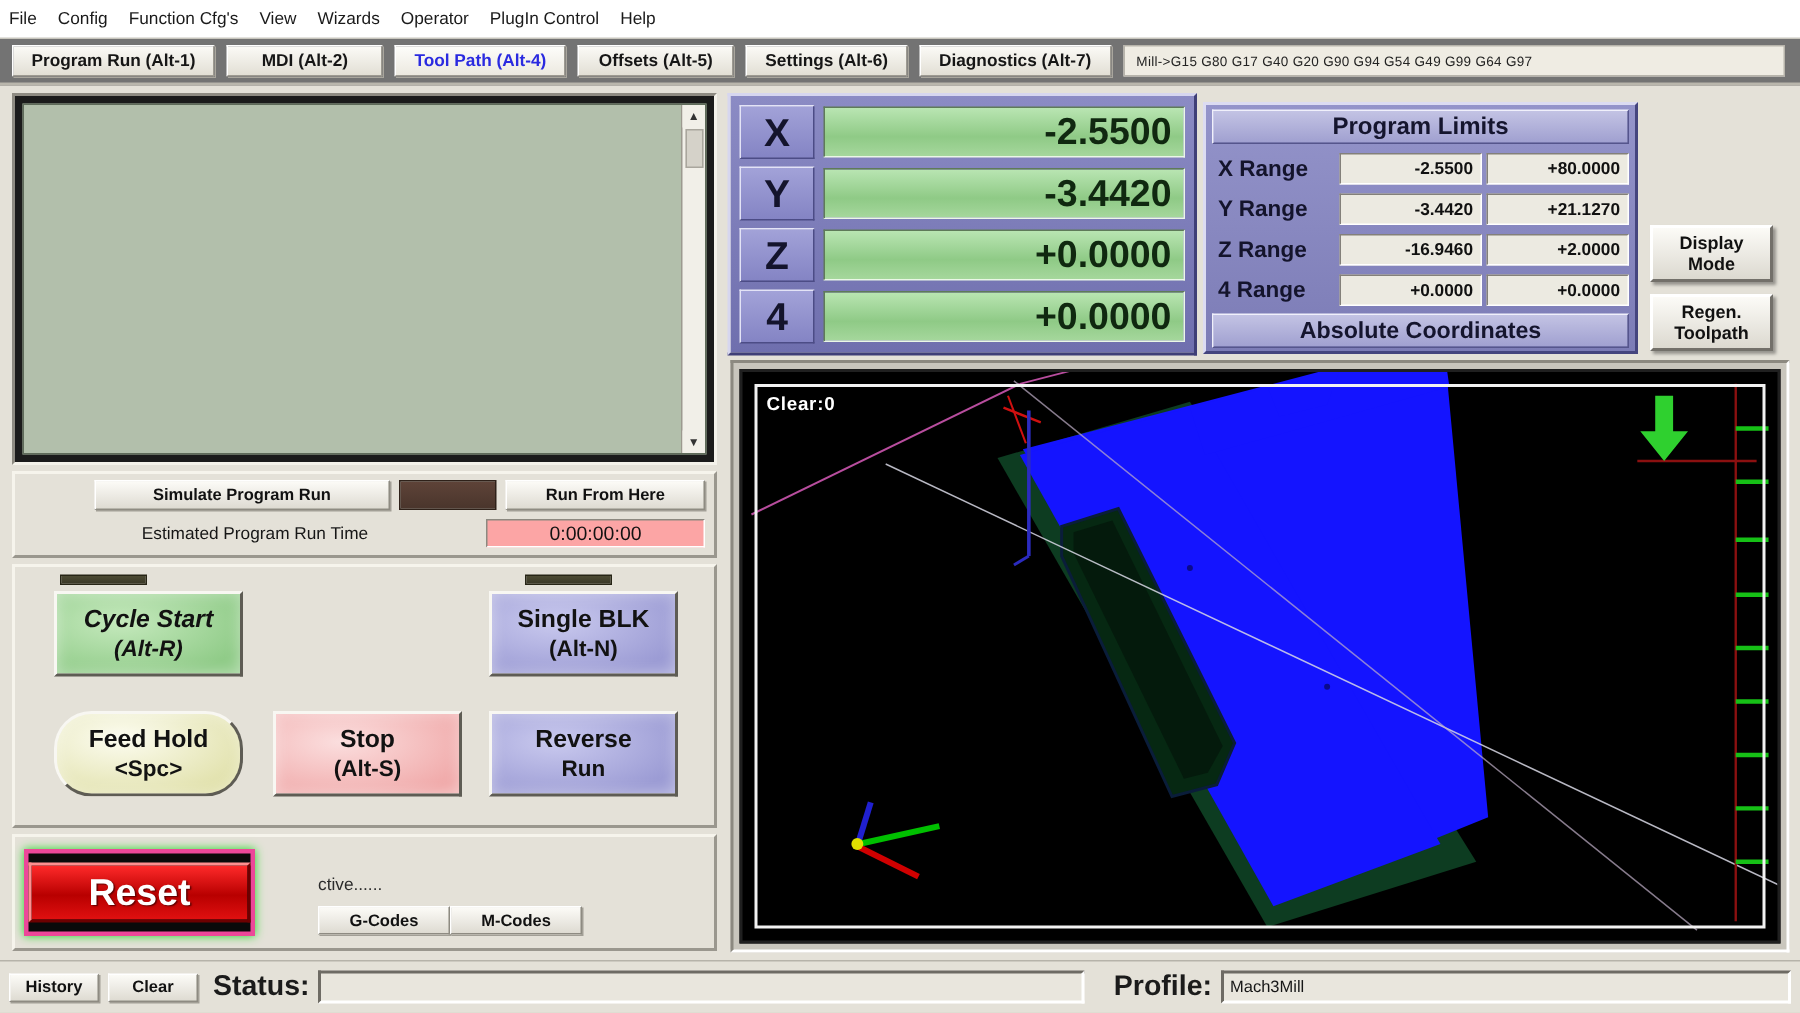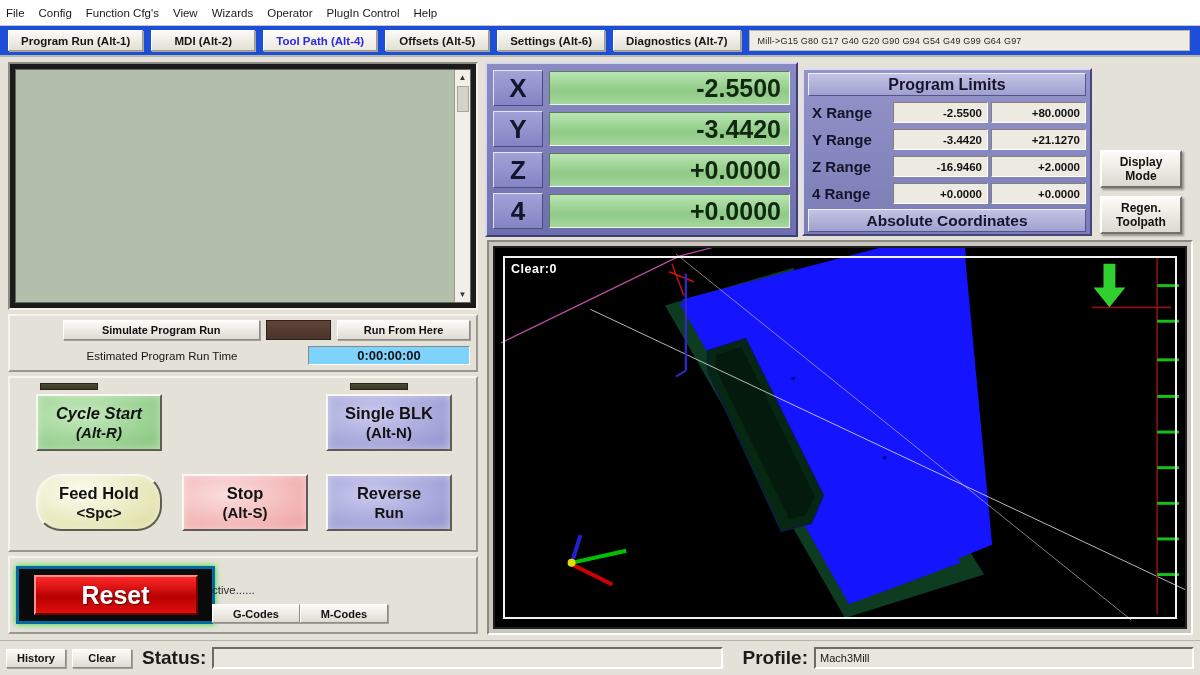--- a/index.html
+++ b/index.html
@@ -15,21 +15,21 @@
   .menubar {
     position: absolute; left: 0; top: 0; width: 1200px; height: 26px;
     background: #ffffff; border-bottom: 1px solid #c8c6bd;
     display: flex; align-items: center; padding-left: 6px; gap: 14px;
   }
   .menubar .mi { font-size: 11.5px; color: #1a1a1a; white-space: nowrap; cursor: default; }
 
   
   .tabstrip {
     position: absolute; left: 0; top: 26px; width: 1200px; height: 31px;
-    background: #1d4ed8;
+    background: #737373;
     border-bottom: 2px solid #b9b6ac;
     display: flex; align-items: center; padding-left: 8px;
   }
   .tab {
     height: 21px; min-width: 104px; padding: 0 12px; margin-right: 8px;
     display: flex; align-items: center; justify-content: center;
     background: linear-gradient(#fbfaf6,#e2dfd5);
     border: 1px solid #9d9a91; border-top-color:#ffffff; border-left-color:#ffffff;
     font-size: 11.5px; font-weight: bold; color: #161616; white-space: nowrap;
     box-shadow: 1px 1px 0 #a9a69d;
@@ -84,24 +84,24 @@
     font-size: 11px; font-weight: bold; color: #111;
     display: flex; align-items: center; justify-content: center; cursor: pointer;
   }
   .sim-btn { width: 222px; height: 20px; }
   .runhere-btn { width: 150px; height: 20px; }
   .sim-led { width: 74px; height: 20px; background: linear-gradient(#5e4338,#4a352c);
     border: 1px solid #2e2119; }
   .est-row { display: flex; align-items: center; margin-top: 6px; }
   .est-label { flex: 1; text-align: center; font-size: 11.5px; color: #161616; }
   .est-val {
-    width: 162px; height: 19px; background: #7dd3fc;
+    width: 146px; height: 19px; background: #fca5a5;
     border: 1px solid; border-color: #8c8980 #ffffff #ffffff #8c8980;
     display: flex; align-items: center; justify-content: center;
-    font-size: 13px; font-weight: bold; color: #111;
+    font-size: 13px; font-weight: normal; color: #111;
   }
 
   
   .ctlpanel {
     position: absolute; left: 8px; top: 376px; width: 470px; height: 176px;
     background: #e4e1d8; border: 2px solid; border-color:#f6f4ec #9a978e #9a978e #f6f4ec;
   }
   .led {
     position: absolute; width: 58px; height: 7px;
     background: linear-gradient(#4c4a33,#3a3827); border: 1px solid #262415;
@@ -119,22 +119,22 @@
   .bb-purple { background: radial-gradient(ellipse at 35% 35%, #c9c9ee, #9b9bd4 80%); }
   .bb-yellow { background: radial-gradient(ellipse at 35% 30%, #fcfcf0, #e0e0a8 85%); }
   .bb-red    { background: radial-gradient(ellipse at 35% 35%, #fbdede, #f0a8a8 85%); }
 
   
   .resetpanel {
     position: absolute; left: 8px; top: 556px; width: 470px; height: 78px;
     background: #e4e1d8; border: 2px solid; border-color:#f6f4ec #9a978e #9a978e #f6f4ec;
   }
   .reset-outer {
-    position: absolute; left: 6px; top: 8px; width: 199px; height: 58px;
-    background: #0a0a0a; border: 3px solid #0369a1; box-shadow: 0 0 6px #23d923;
+    position: absolute; left: 6px; top: 8px; width: 154px; height: 58px;
+    background: #0a0a0a; border: 3px solid #ec4899; box-shadow: 0 0 6px #23d923;
     display: flex; align-items: center; justify-content: center;
   }
   .reset-inner {
     width: 164px; height: 40px;
     background: linear-gradient(#ff2a2a,#b80000 55%,#e01010);
     border: 2px solid; border-color:#ff8f8f #6d0000 #6d0000 #ff8f8f;
     display: flex; align-items: center; justify-content: center;
     font-size: 25px; font-weight: bold; color: #ffffff;
     text-shadow: 1px 1px 1px #5a0000;
   }

